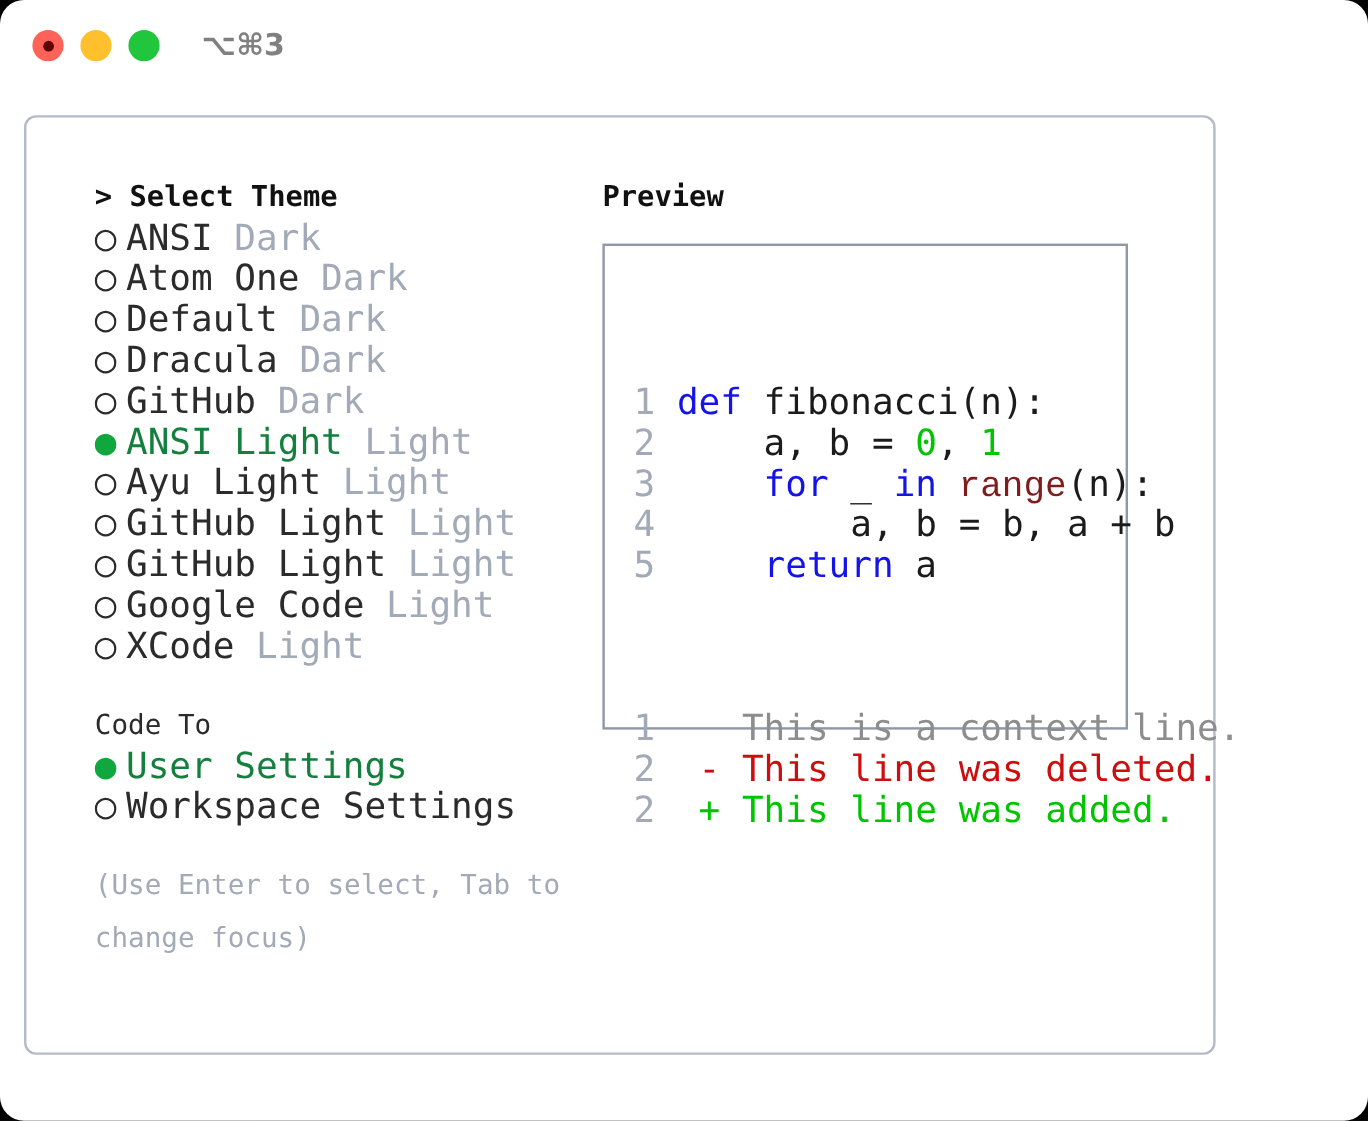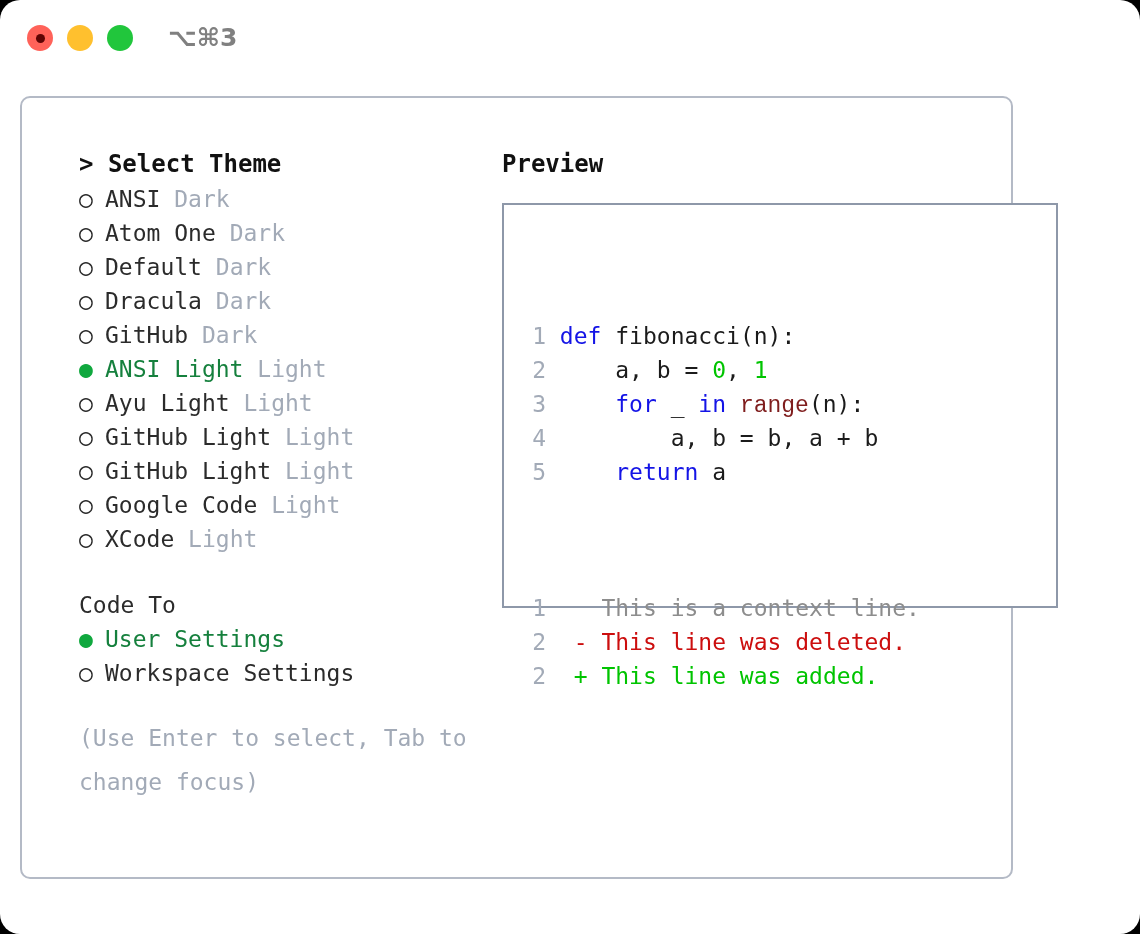--- a/index.html
+++ b/index.html
@@ -95,21 +95,21 @@
     position: absolute;
     left: 17px;
     top: 48px;
     width: 455px;
     margin-left: 40px;
   }
 
   .row {
     height: 34px;
     line-height: 34px;
-    font-size: 23px;
+    font-size: 30px;
     white-space: pre;
     display: block;
   }
 
   .list-header {
     font-size: 24px;
     font-weight: bold;
     color: #111111;
     height: 36px;
     line-height: 36px;
@@ -155,21 +155,21 @@
   }
   .preview-title {
     font-size: 24px;
     font-weight: bold;
     color: #111111;
     height: 36px;
     line-height: 36px;
   }
   .preview-box {
     margin-top: 21px;
-    width: 556px;
+    width: 438px;
     height: 405px;
     border: 2px solid #8e98a9;
     box-sizing: border-box;
     background: #ffffff;
     position: relative;
   }
   .code-area {
     position: absolute;
     left: 16px;
     top: 46px;

